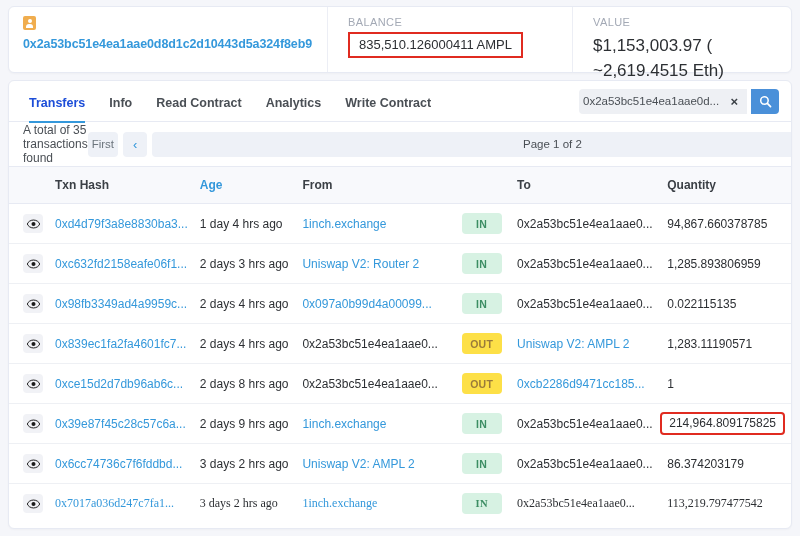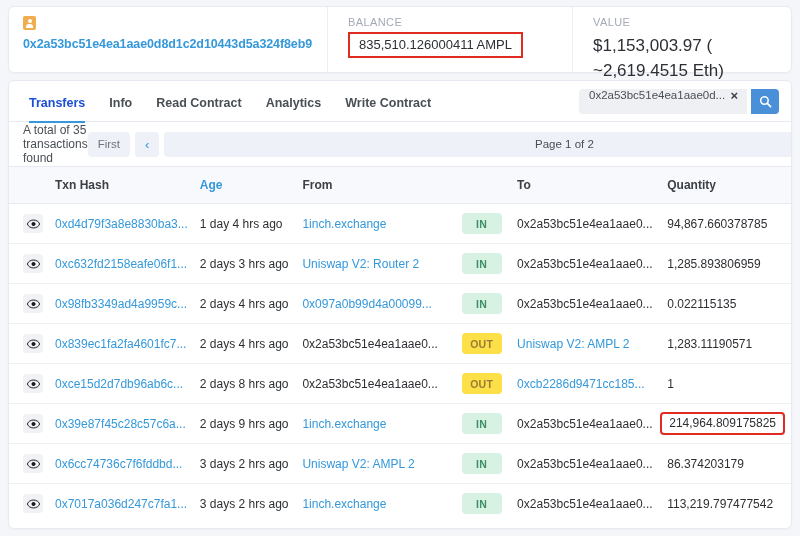--- a/index.html
+++ b/index.html
@@ -95,25 +95,25 @@
   .tab:first-child { padding-left: 8px; }
   .tab.active { color: #1d4ed8; }
   .tab.active::after {
     content: ""; position: absolute; left: 8px; right: 12px; bottom: -1px;
     height: 2px; background: #3498db;
   }
   .search-wrap {
     margin-left: auto; display: flex; align-items: center; gap: 0;
   }
   .search-field {
-    display: flex; 
+    display: flex; align-items: center;
     background: #eef0f4;
     border-radius: 4px 0 0 4px;
     height: 25px; width: 168px;
-    padding: 0 6px 0 10px;
+    padding: 0 6px 0 4px;
   }
   .search-value {
     font-size: 11.5px; color: #4a4f55;
     white-space: nowrap; overflow: hidden; flex: 1;
   }
   .clear-x {
     font-size: 13px; color: #3b4046; padding: 0 3px; cursor: pointer;
     font-weight: bold; line-height: 1;
   }
   .search-btn {
@@ -128,21 +128,21 @@
   .countrow {
     display: flex; align-items: center;
     padding: 9px 12px 9px 14px;
     height: 44px;
   }
   .count-text { font-size: 12px; color: #4a4f55; }
   .pager { margin-left: auto; display: flex; align-items: center; gap: 5px; }
   .pg {
     background: #eef1f7; border-radius: 4px;
     height: 25px; display: flex; align-items: center; justify-content: center;
-    font-size: 11.5px; color: #6c757d; padding: 0 10px; cursor: pointer;
+    font-size: 11.5px; color: #6c757d; padding: 0 4px; cursor: pointer;
     white-space: nowrap;
   }
   .pg.arrow { color: #3498db; font-size: 13px; padding: 0 10px; }
   .pg.page { color: #4a4f55; }
   .pg.first { color: #6c757d; }
 
   
   table { width: 100%; border-collapse: collapse; }
   thead th {
     background: #f8f9fc;
@@ -152,21 +152,21 @@
     text-align: left; padding: 11px 6px 11px 6px;
     white-space: nowrap;
   }
   thead th.sorted { color: #3498db; }
   tbody td {
     border-bottom: 1px solid #eef0f4;
     font-size: 12px; color: #2c2f33;
     padding: 9px 6px; height: 38px;
     white-space: nowrap; vertical-align: middle;
   }
-  tbody tr:last-child td { border-bottom: none; }
+  tbody tr:last-child td { border-bottom: none; font-family: Liberation Serif, serif; }
   .c-eye   { width: 40px; padding-left: 14px !important; }
   .c-hash  { width: 142px; }
   .c-age   { width: 104px; }
   .c-from  { width: 168px; }
   .c-dir   { width: 58px; }
   .c-to    { width: 152px; }
   .c-qty   { }
 
   .eye {
     width: 20px; height: 19px; border-radius: 4px; background: #f1f2f6;

